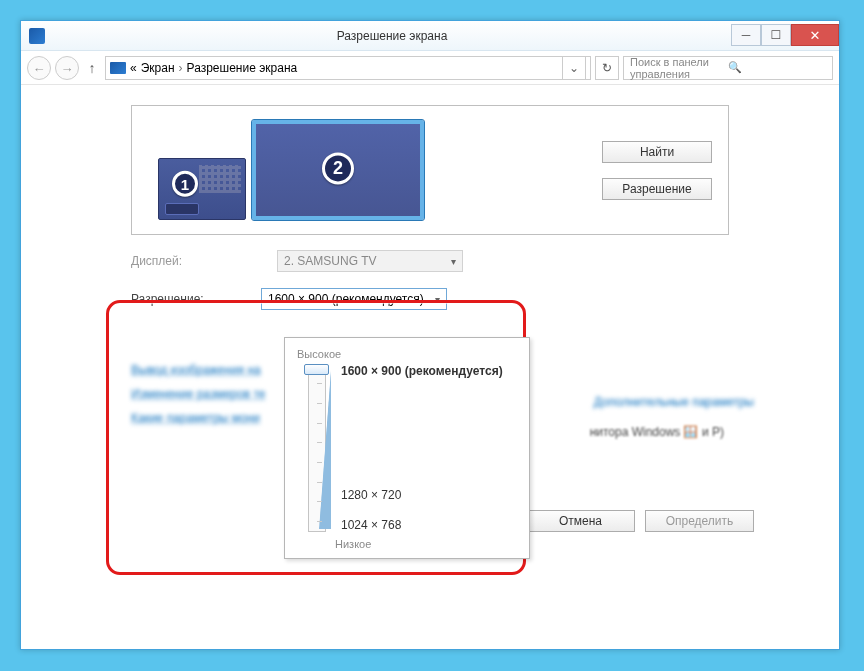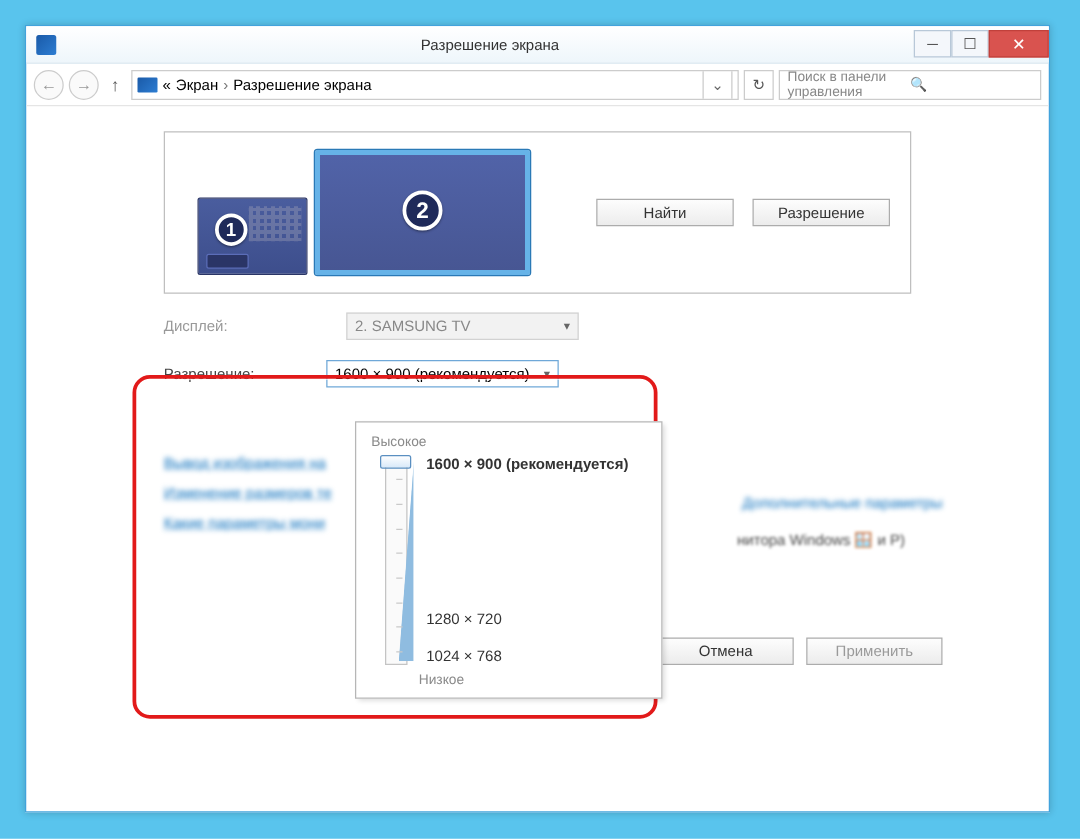--- a/index.html
+++ b/index.html
@@ -28,21 +28,21 @@
 .section-title { color: #0a6fbd; font-size: 13px; margin-bottom: 10px; }
 .display-box { border: 1px solid #bfbfbf; padding: 12px 16px; display: flex; align-items: center; height: 130px; background:#fff; }
 .monitors { display:flex; align-items:flex-end; gap:6px; flex:1; padding-left:10px; }
 .mon { position:relative; border-radius:2px; }
 .mon1 { width: 88px; height: 62px; background: linear-gradient(#4a5d9e,#3d4e8c); border:1px solid #2a3566; position:relative; }
 .mon1 .grid { position:absolute; right:4px; top:6px; width:42px; height:28px; background: repeating-linear-gradient(90deg,#aab 0 3px,transparent 3px 6px), repeating-linear-gradient(0deg,#aab 0 3px,transparent 3px 6px); opacity:.35; }
 .mon1 .task { position:absolute; bottom:4px; left:6px; width:34px; height:12px; background:#2a3566; border:1px solid #5b6db8; border-radius:2px; }
 .mon2 { width: 172px; height: 100px; background: linear-gradient(#5163a8,#475693); border:4px solid #66b3e8; outline:1px solid #2a79b6; }
 .mon .num { position:absolute; top:50%; left:50%; transform:translate(-50%,-55%); width:32px; height:32px; border-radius:50%; background:#1f2a5a; border:3px solid #fff; color:#fff; font-size:18px; font-weight:bold; display:flex; align-items:center; justify-content:center; box-shadow:0 1px 2px rgba(0,0,0,.4); }
 .mon1 .num { width:26px; height:26px; font-size:15px; left:30%; top:44%; }
-.side-btns { display:flex; flex-direction:row; gap:15px; margin-left:20px; }
+.side-btns { display:flex; flex-direction:column; gap:15px; margin-left:20px; }
 .btn { border:1px solid #acacac; background:linear-gradient(#fdfdfd,#ececec); font-size:12px; padding:3px 0; width:110px; text-align:center; color:#333; }
 .row { display:flex; align-items:center; font-size:12px; margin-top:14px; height:24px; }
 .row-label { width:130px; color:#444; }
 .select { border:1px solid #b0b0b0; height:22px; width:186px; display:flex; align-items:center; padding:0 6px; font-size:12px; background:#fff; }
 .select .v { flex:1; }
 .select .chev { font-size:10px; color:#666; }
 .disabled .select { background:#f2f2f2; color:#888; border-color:#d2d2d2;margin-left:16px; }
 .row.disabled { color:#999; filter:blur(.5px); }
 .row.disabled .row-label { color:#999; }
 .highlight { position:absolute; border:3px solid #e21a1a; border-radius:14px; left:106px; top:300px; width:420px; height:275px; pointer-events:none; box-shadow:0 0 0 1px rgba(255,255,255,.6) inset; }
@@ -141,21 +141,21 @@
       <div class="link">Какие параметры мони</div>
     </div>
   </div>
 
   <div class="adv-link">Дополнительные параметры</div>
   <div class="proj-hint">нитора Windows 🪟 и P)</div>
 
   <div class="bottom-btns">
     <div class="btn dis" style="filter:blur(1px)">ОК</div>
     <div class="btn">Отмена</div>
-    <div class="btn dis">Применить</div>
+    <div class="btn dis">Определить</div>
   </div>
 
   <div class="dd-panel">
     <div class="lbl-top">Высокое</div>
     <div class="slider-wrap">
       <div class="slider-track">
         <div class="slider-tri"></div>
         <div class="slider-ticks">
           <span style="top:10%"></span>
             <span style="top:22%"></span>

